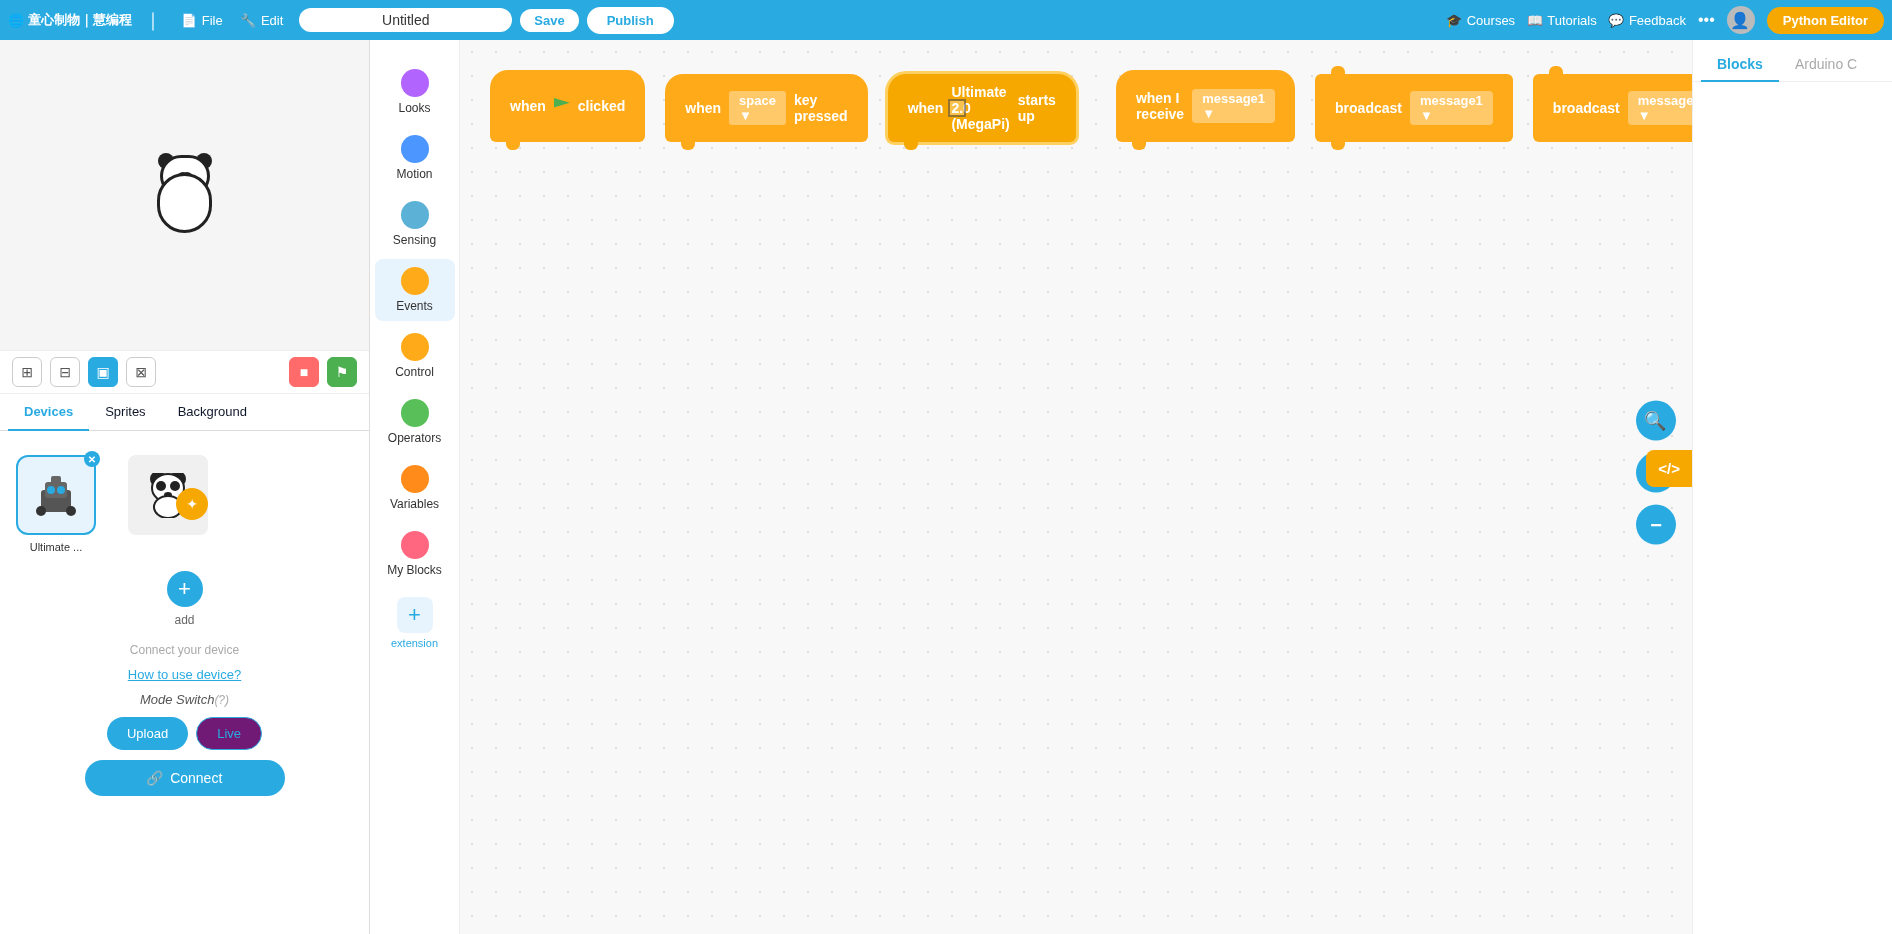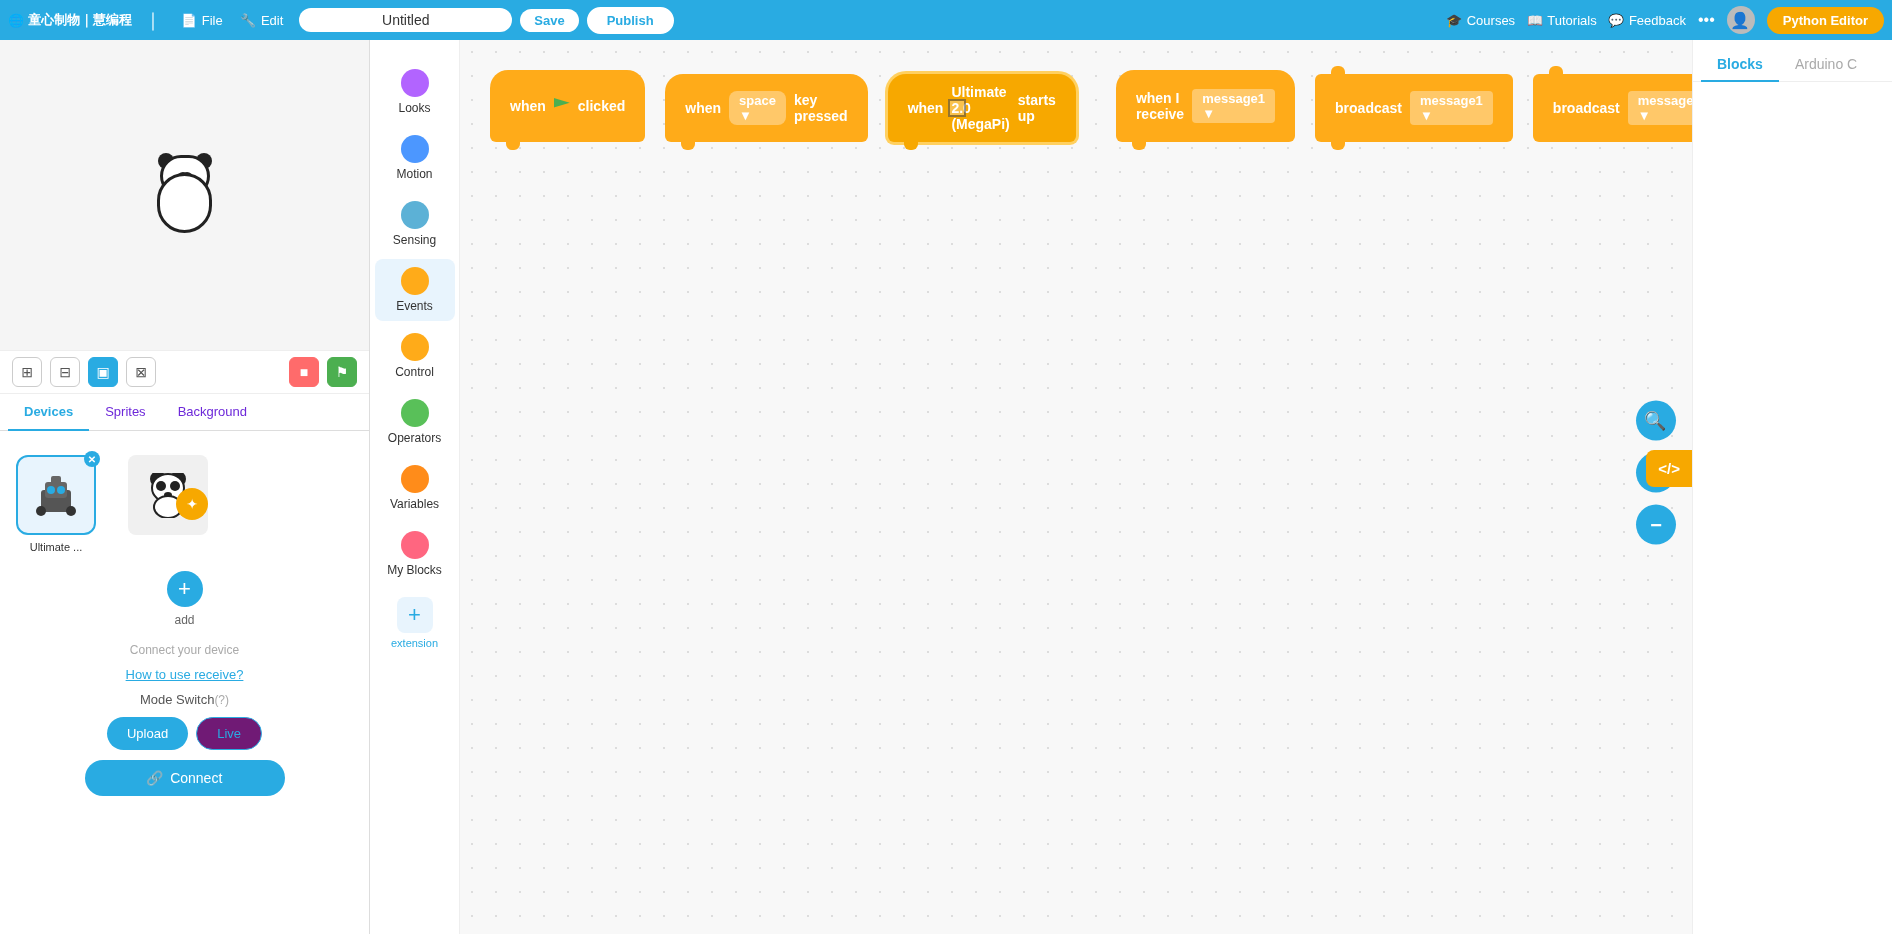--- a/index.html
+++ b/index.html
@@ -67,21 +67,21 @@
     }
     .toolbar-icon.active { background: #29abe2; border-color: #29abe2; color: white; }
     .toolbar-icon-red { background: #ff6b6b; border-color: #ff6b6b; color: white; }
     .toolbar-icon-green { background: #4caf50; border-color: #4caf50; color: white; }
 
     .tab-row {
       display: flex; border-bottom: 1px solid #ddd;
       padding: 0 8px; background: white;
     }
     .tab-item {
-      padding: 10px 16px; font-size: 13px; cursor: pointer; color: #6d28d9;
+      padding: 10px 16px; font-size: 13px; cursor: pointer; color: #0f172a;
       border-bottom: 2px solid transparent; margin-bottom: -1px;
     }
     .tab-item.active { color: #29abe2; border-bottom: 2px solid #29abe2; font-weight: bold; }
 
     .sprites-devices-area {
       flex: 1; overflow-y: auto; padding: 8px;
       display: flex; flex-direction: column;
     }
 
     
@@ -103,21 +103,21 @@
       width: 36px; height: 36px; border-radius: 50%; background: #29abe2;
       color: white; font-size: 22px; display: flex; align-items: center; justify-content: center;
       cursor: pointer; border: none; line-height: 1;
     }
     .add-device-label { font-size: 12px; color: #666; margin-top: 2px; text-align: center; }
 
     
     .connect-device-area { padding: 8px 16px; display: flex; flex-direction: column; align-items: center; gap: 10px; }
     .connect-hint { font-size: 12px; color: #aaa; text-align: center; }
     .how-to-link { color: #29abe2; font-size: 13px; cursor: pointer; text-decoration: underline; }
-    .mode-switch-row { display: flex; align-items: center; font-size: 13px; color: #555; }
+    .mode-switch-row { display: flex; align-items: center; font-size: 13px; color: #555; font-style: italic; }
     .mode-switch-help { color: #aaa; font-size: 12px; }
     .upload-live-row { display: flex; gap: 8px; }
     .upload-btn {
       background: #29abe2; color: white; border: none; border-radius: 20px;
       padding: 8px 20px; font-size: 13px; cursor: pointer;
     }
     .live-btn {
       background: #701a75; color: #29abe2; border: 1px solid #29abe2; border-radius: 20px;
       padding: 8px 20px; font-size: 13px; cursor: pointer;
     }
@@ -311,21 +311,21 @@
         </div>
 
         <div style="display:flex; flex-direction:column; align-items:center; gap:4px;">
           <button class="add-device-btn">+</button>
           <div class="add-device-label">add</div>
         </div>
       </div>
 
       <div class="connect-device-area">
         <div class="connect-hint">Connect your device</div>
-        <div class="how-to-link">How to use receive?</div>
+        <div class="how-to-link">How to use device?</div>
         <div class="mode-switch-row">
           <span>Mode Switch</span>
           <span class="mode-switch-help">(?)</span>
         </div>
         <div class="upload-live-row">
           <button class="upload-btn">Upload</button>
           <button class="live-btn">Live</button>
         </div>
         <button class="connect-btn">
           <span>🔗</span>
@@ -393,21 +393,21 @@
         </div>
       </div>
 
       <div style="display:inline-flex; margin-top:4px;">
         <div style="
           background:#ffab19; border-radius:18px 18px 6px 6px;
           padding:10px 20px; font-size:14px; color:white; font-weight:bold;
           display:inline-flex; align-items:center; gap:8px; position:relative;
         ">
           <span>when</span>
-          <span style="background:rgba(255,255,255,0.35); border-radius:8px; padding:2px 10px; font-size:13px;">space ▼</span>
+          <span style="background:rgba(255,255,255,0.35); border-radius:3px; padding:2px 10px; font-size:13px;">space ▼</span>
           <span>key pressed</span>
           <div style="position:absolute; bottom:-8px; left:16px; width:14px; height:8px; background:#ffab19; border-radius:0 0 6px 6px;"></div>
         </div>
       </div>
 
       <div style="display:inline-flex; margin-top:4px;">
         <div style="
           background:#f7a800; border-radius:18px 18px 6px 6px;
           padding:10px 20px; font-size:14px; color:white; font-weight:bold;
           display:inline-flex; align-items:center; gap:8px; position:relative;

